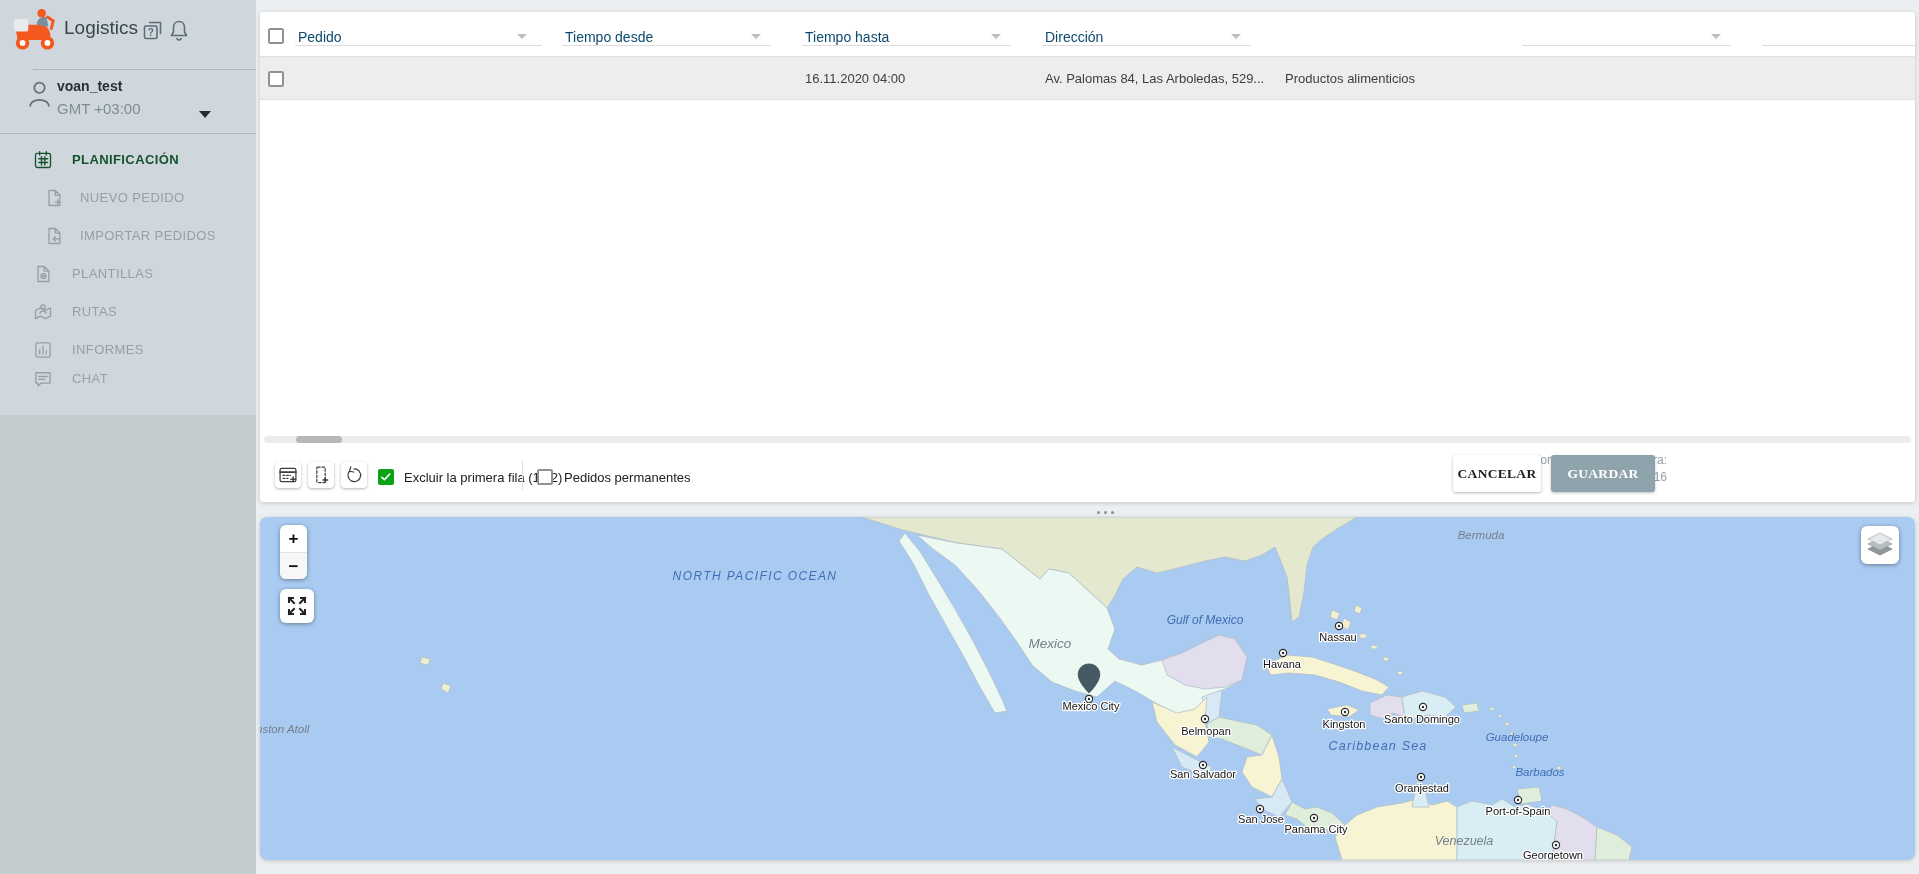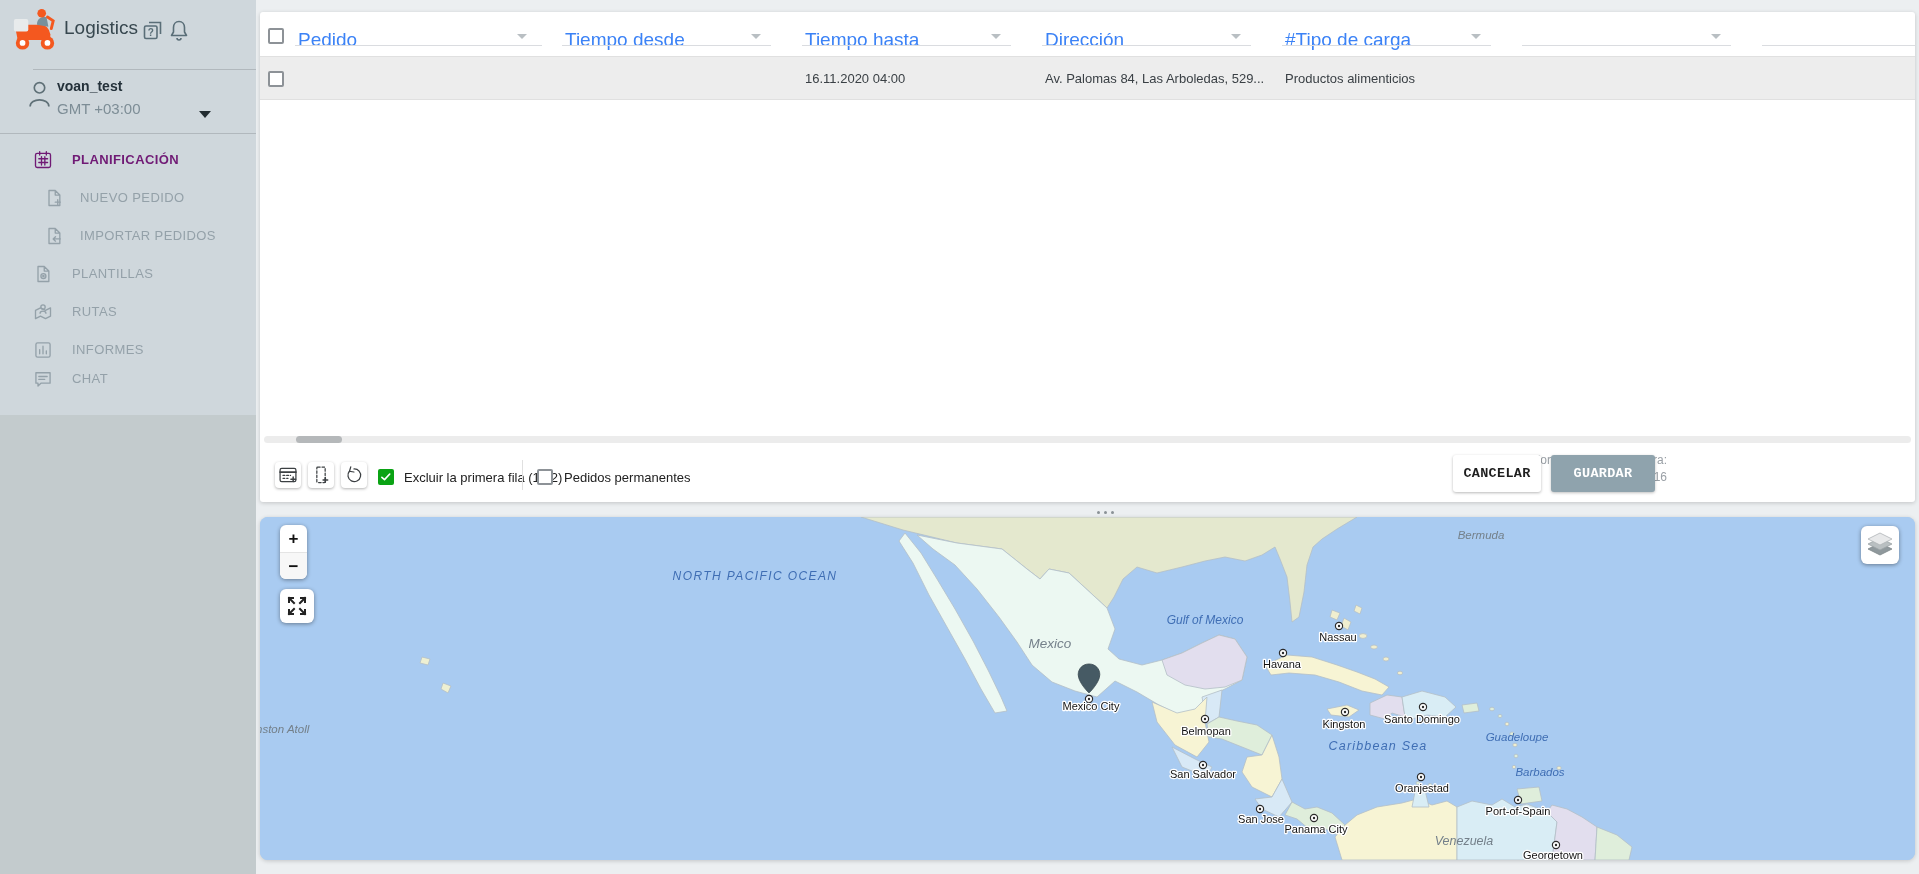--- a/index.html
+++ b/index.html
@@ -16,53 +16,53 @@
   .hdr-ic svg { width:100%; height:100%; }
   #help-ic { left:141px; } #bell-ic { left:167px; }
   .divider { position:absolute; height:1px; background:rgba(0,0,0,.14); }
   .user-row { position:absolute; left:0; top:74px; width:256px; height:52px; cursor:pointer; }
   .user-ic { position:absolute; left:27px; top:5px; width:25px; height:30px; color:#5f7077; }
   .user-name { position:absolute; left:57px; top:4px; font-size:14px; font-weight:bold; color:#24313a; }
   .user-tz { position:absolute; left:57px; top:26px; font-size:15px; color:#7d8d96; }
   .user-caret { position:absolute; left:199px; top:37px; width:0; height:0;
     border-left:6px solid transparent; border-right:6px solid transparent; border-top:7px solid #222c31; }
   .nav-item { position:absolute; left:0; width:256px; height:38px; color:#94a1a9; cursor:pointer; }
-  .nav-item.active { color:#701a75; }
+  .nav-item.active { color:#14532d; }
   .nav-item .ic { position:absolute; left:33px; top:9px; width:20px; height:20px; }
   .nav-item.sub .ic { left:44px; }
   .nav-item .ic svg { width:100%; height:100%; stroke:currentColor; fill:none; stroke-width:1.6; stroke-linecap:round; stroke-linejoin:round; }
   .nav-label { position:absolute; left:72px; top:0; line-height:38px; font-size:13px; letter-spacing:.4px; font-weight:bold; }
   .nav-item.sub .nav-label { left:80px; }
   .nav-item:not(.active) .nav-label { font-weight:normal; }
 
   
   #table-card { position:absolute; left:260px; top:12px; width:1655px; height:490px; background:#fff;
     border-radius:3px; box-shadow:0 1px 4px rgba(0,0,0,.18); overflow:hidden; }
   .chk { position:absolute; width:16px; height:16px; border:2px solid #8d9297; border-radius:2px; background:#fff; cursor:pointer; }
   .col-head { position:absolute; top:0; height:44px; cursor:pointer; }
-  .col-head .lbl { position:absolute; left:0; top:17px; font-size:19px; color:#3b82f6; white-space:nowrap; }
+  .col-head .lbl { position:absolute; left:0; top:17px; font-size:14px; color:#0c4a6e; white-space:nowrap; }
   .col-head .arrow { position:absolute; top:22px; width:0; height:0;
     border-left:5px solid transparent; border-right:5px solid transparent; border-top:5px solid #b9bfc3; }
   .col-head .underline { position:absolute; top:33px; left:-3px; height:1px; background:#dadce0; }
   #data-row { position:absolute; left:0; top:44px; width:1655px; height:44px; background:#ededed;
     border-top:1px solid #e0e0e0; border-bottom:1px solid #e0e0e0; cursor:pointer; }
   .cell { position:absolute; top:0; line-height:44px; font-size:13px; color:#3a4045; white-space:nowrap; overflow:hidden; }
   #hscroll { position:absolute; left:4px; top:424px; width:1647px; height:7px; border-radius:4px; background:#ececec; }
   #hscroll .thumb { position:absolute; left:32px; top:0; width:46px; height:7px; border-radius:4px; background:#b5b8ba; cursor:grab; }
   .tool-btn { position:absolute; top:450px; width:26px; height:26px; background:#fff; border-radius:4px;
     box-shadow:0 1px 3px rgba(0,0,0,.3); cursor:pointer; }
   .tool-btn svg { position:absolute; left:3px; top:3px; width:20px; height:20px; stroke:#3c4043; fill:none; stroke-width:1.5; stroke-linecap:round; }
   .tb-check-lbl { position:absolute; font-size:13px; color:#212121; line-height:16px; }
   #chk-exclude { left:118px; top:457px; border:0; background:#0aa314; }
   #chk-exclude svg { position:absolute; left:2px; top:2px; width:12px; height:12px; }
   #chk-perm { left:277px; top:457px; }
   #tb-divider { left:262px; top:448px; height:30px; width:1px; position:absolute; background:#e0e0e0; }
   .datefmt { position:absolute; right:248px; top:440px; text-align:right; font-size:12px; color:#9aa0a6; line-height:17px; }
   .btn { position:absolute; top:443px; height:37px; border-radius:3px; font-size:13.5px; font-weight:bold;
-    letter-spacing:.3px; text-align:center; line-height:37px; cursor:pointer; font-family:Liberation Mono, monospace; }
+    letter-spacing:.3px; text-align:center; line-height:37px; cursor:pointer; font-family:Liberation Serif, serif; }
   #btn-cancel { left:1193px; width:88px; background:#fff; color:#1f1f1f; box-shadow:0 1px 3px rgba(0,0,0,.28); }
   #btn-save { left:1291px; width:104px; background:#8fa3ad; color:#fff; box-shadow:0 1px 3px rgba(0,0,0,.25); }
 
   
   #splitter { position:absolute; left:1095px; top:508px; width:22px; height:8px; cursor:row-resize; }
   #splitter i { position:absolute; top:3px; width:3px; height:3px; border-radius:50%; background:#8a9196; }
   #splitter i:nth-child(1){left:2px} #splitter i:nth-child(2){left:9px} #splitter i:nth-child(3){left:16px}
 
   
   #map-card { position:absolute; left:260px; top:517px; width:1655px; height:343px; border-radius:8px;
@@ -196,25 +196,20 @@
     <div class="col-head" style="left:545px; width:206px;">
       <span class="lbl">Tiempo hasta</span>
       <span class="arrow" style="left:186px"></span>
       <div class="underline" style="width:209px"></div>
     </div>
     <div class="col-head" style="left:785px; width:206px;">
       <span class="lbl">Dirección</span>
       <span class="arrow" style="left:186px"></span>
       <div class="underline" style="width:209px"></div>
     </div>
-    <div class="col-head" style="left:1025px; width:206px;">
-      <span class="lbl">#Tipo de carga</span>
-      <span class="arrow" style="left:186px"></span>
-      <div class="underline" style="width:209px"></div>
-    </div>
     <div class="col-head" style="left:1265px; width:206px;">
       <span class="lbl"></span>
       <span class="arrow" style="left:186px"></span>
       <div class="underline" style="width:209px"></div>
     </div>
     <div class="col-head" style="left:1505px; width:206px;">
       <span class="lbl"></span>
       <div class="underline" style="width:209px"></div>
     </div>
 

